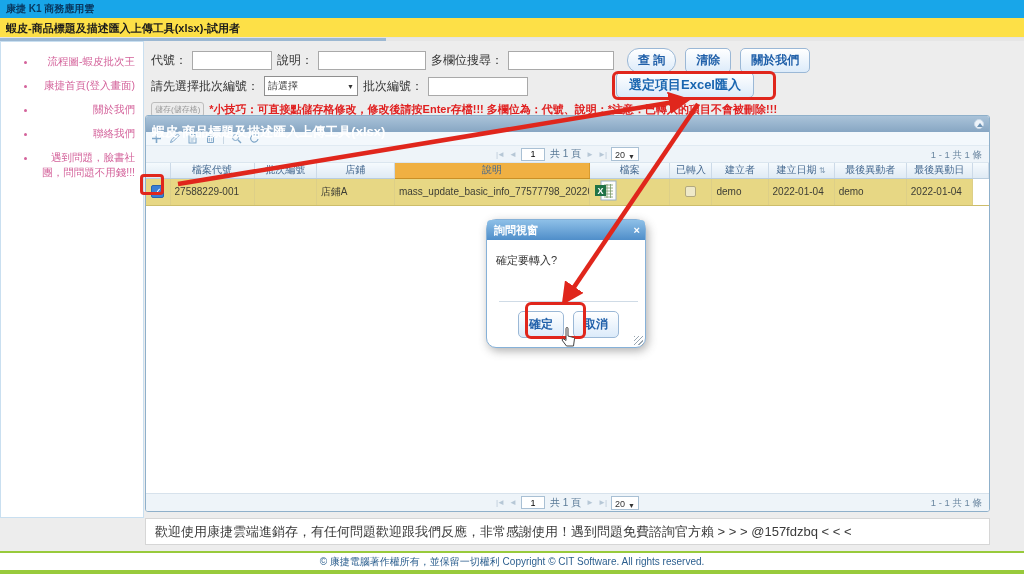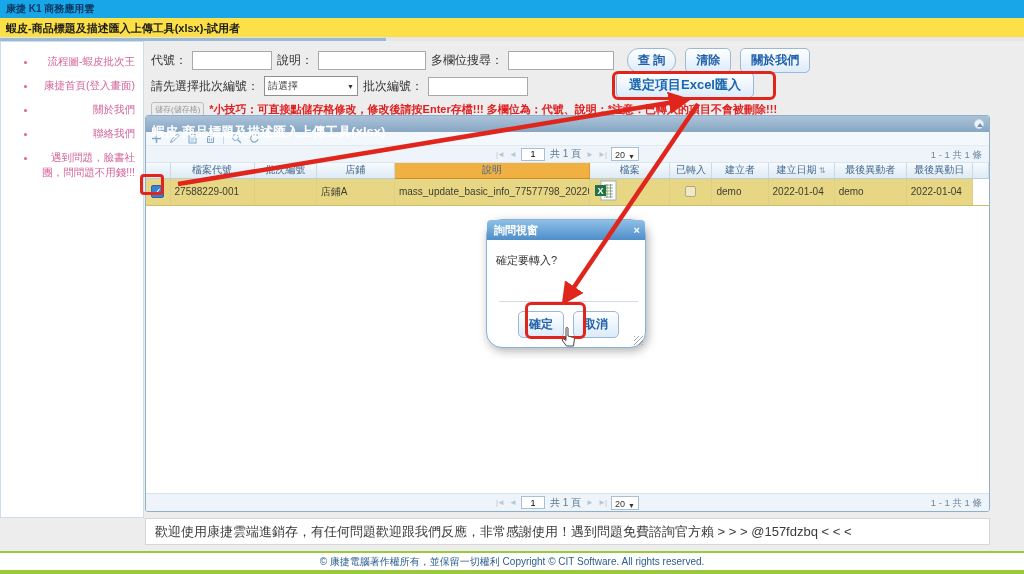--- a/index.html
+++ b/index.html
@@ -73,21 +73,21 @@
                   padding:0 4px; }
   td.ctr { text-align:center; }
   .cb-checked { width:13px; height:13px; background:#3b7fd4; border:1px solid #2a64ae; border-radius:2px;
                 color:#fff; font-size:10px; line-height:12px; text-align:center; margin:0 auto; cursor:pointer; }
   .cb-empty { width:11px; height:11px; background:#efe9c8; border:1px solid #b3a97f; border-radius:2px;
               margin:0 auto; cursor:pointer; }
   .sort-glyph { font-size:8px; color:#7d98b2; }
 
   
   .modal { position:absolute; left:486px; top:219px; width:160px; height:129px; background:#fff;
-           border:1px solid #86b1d8; border-radius:16px; box-shadow:2px 3px 10px rgba(80,80,80,.45); z-index:10; }
+           border:1px solid #86b1d8; border-radius:10px; box-shadow:2px 3px 10px rgba(80,80,80,.45); z-index:10; }
   .modal-header { height:20px; background:linear-gradient(#8ec0e7,#4f8ec9); border-radius:4px 4px 0 0;
                   color:#fff; font-size:11px; font-weight:bold; line-height:20px; padding:0 7px; position:relative; }
   .modal-close { position:absolute; right:5px; top:0; font-size:11px; font-weight:bold; color:#fff; cursor:pointer; }
   .modal-msg { padding:13px 9px; font-size:11px; color:#333; }
   .modal-footer { position:absolute; left:12px; right:7px; bottom:9px; border-top:1px solid #cfdbe6;
                   padding-top:9px; display:flex; justify-content:center; gap:9px; }
   .modal .btn { padding:4px 10px; }
   .resize-handle { position:absolute; right:2px; bottom:2px; width:9px; height:9px;
                    background:repeating-linear-gradient(135deg,#9aa7b2 0 1px,transparent 1px 3px); cursor:nwse-resize; }
 

